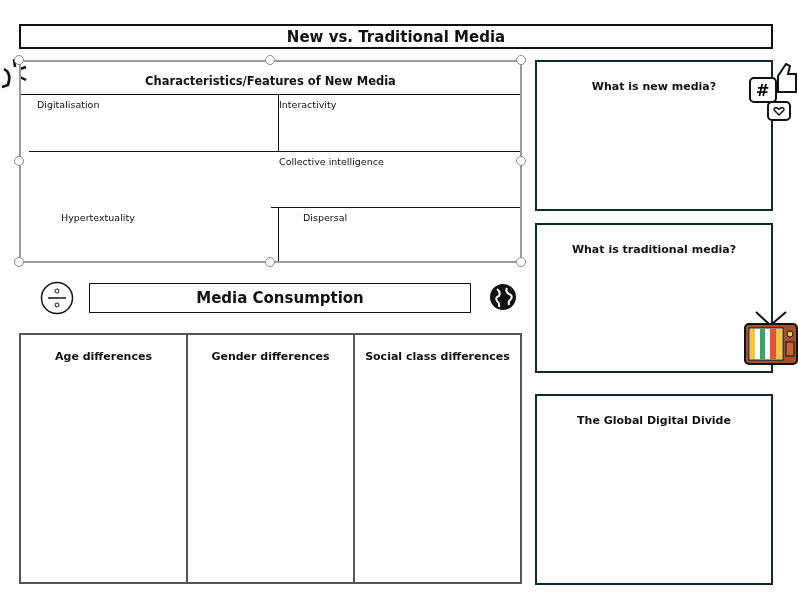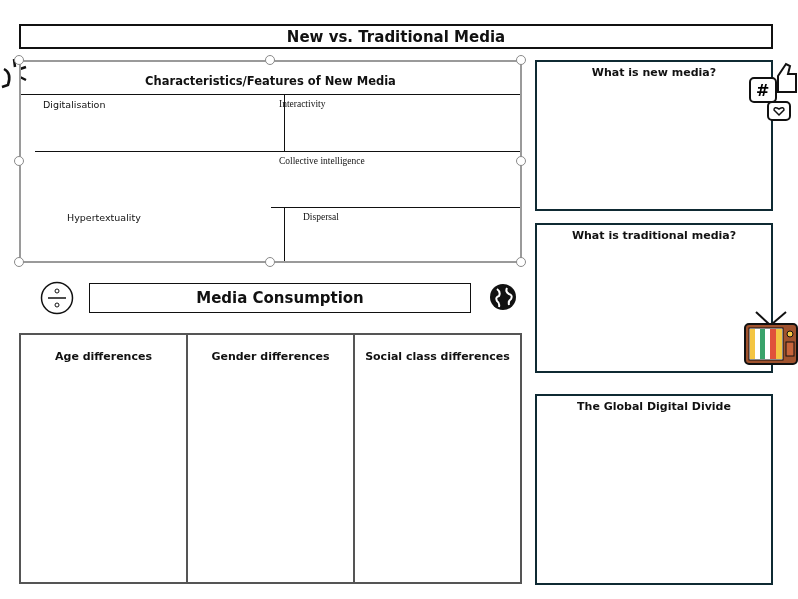--- a/index.html
+++ b/index.html
@@ -2,29 +2,29 @@
 <html><head>
 <meta charset="utf-8">
 <style>
   * { box-sizing: border-box; margin: 0; padding: 0; }
   body { width: 798px; height: 599px; background: #fff; position: relative; overflow: hidden; font-family: "DejaVu Sans", sans-serif; color: #111; }
   .abs { position: absolute; }
   .title-box { left: 19px; top: 24px; width: 754px; height: 25px; border: 2px solid #111; display: flex; align-items: center; justify-content: center; font-size: 15px; font-weight: bold; }
   .feat { left: 19px; top: 60px; width: 503px; height: 203px; border: 2px solid #9a9a9a; }
   .feat-head { position: absolute; left: 0; top: 0; right: 0; height: 33px; border-bottom: 1px solid #111; text-align: center; font-size: 11.5px; font-weight: bold; padding-top: 12px; }
   .cell { position: absolute; font-size: 9.5px; padding: 4px 8px; border-bottom: 1px solid #111; }
-  .cell.l { left: 14px; width: 250px; border-right: 1px solid #111; }
-  .cell.r { left: 250px; right: 0; font-family: Liberation Serif, serif; }
+  .cell.l { left: 8px; width: 250px; border-right: 1px solid #111; }
+  .cell.r { left: 250px; right: 0; }
   .cell.last { border-bottom: none; padding-left: 32px; }
   .handle { position: absolute; width: 10px; height: 10px; border: 1.5px solid #8a8a8a; border-radius: 50%; background: #fff; }
   .mc-box { left: 89px; top: 283px; width: 382px; height: 30px; border: 1.5px solid #111; display: flex; align-items: center; justify-content: center; font-size: 15px; font-weight: bold; }
   .diff { left: 19px; top: 333px; width: 503px; height: 251px; border: 2px solid #555; display: flex; }
   .diff-col { flex: 1; border-right: 2px solid #555; text-align: center; font-size: 11px; font-weight: bold; padding-top: 15px; }
   .diff-col:last-child { border-right: none; }
-  .side { left: 535px; width: 238px; border: 2px solid #0f2a33; text-align: center; font-size: 11px; font-weight: bold; padding-top: 4px; }
+  .side { left: 535px; width: 238px; border: 2px solid #0f2a33; text-align: center; font-size: 11px; font-weight: bold; padding-top: 18px; }
 </style>
 </head>
 <body>
 
 <div class="abs title-box">New vs. Traditional Media</div>
 
 <div class="abs" style="left:0;top:55px;width:28px;height:40px;">
   <svg width="28" height="40" viewBox="0 0 28 40">
       <path d="M4 14 Q12 18 8 30 L2 32" stroke="#111" stroke-width="2.5" fill="none"></path>
       <path d="M14 4 L15 12 M20 14 L26 12 M20 22 L26 25" stroke="#111" stroke-width="2.5"></path>

